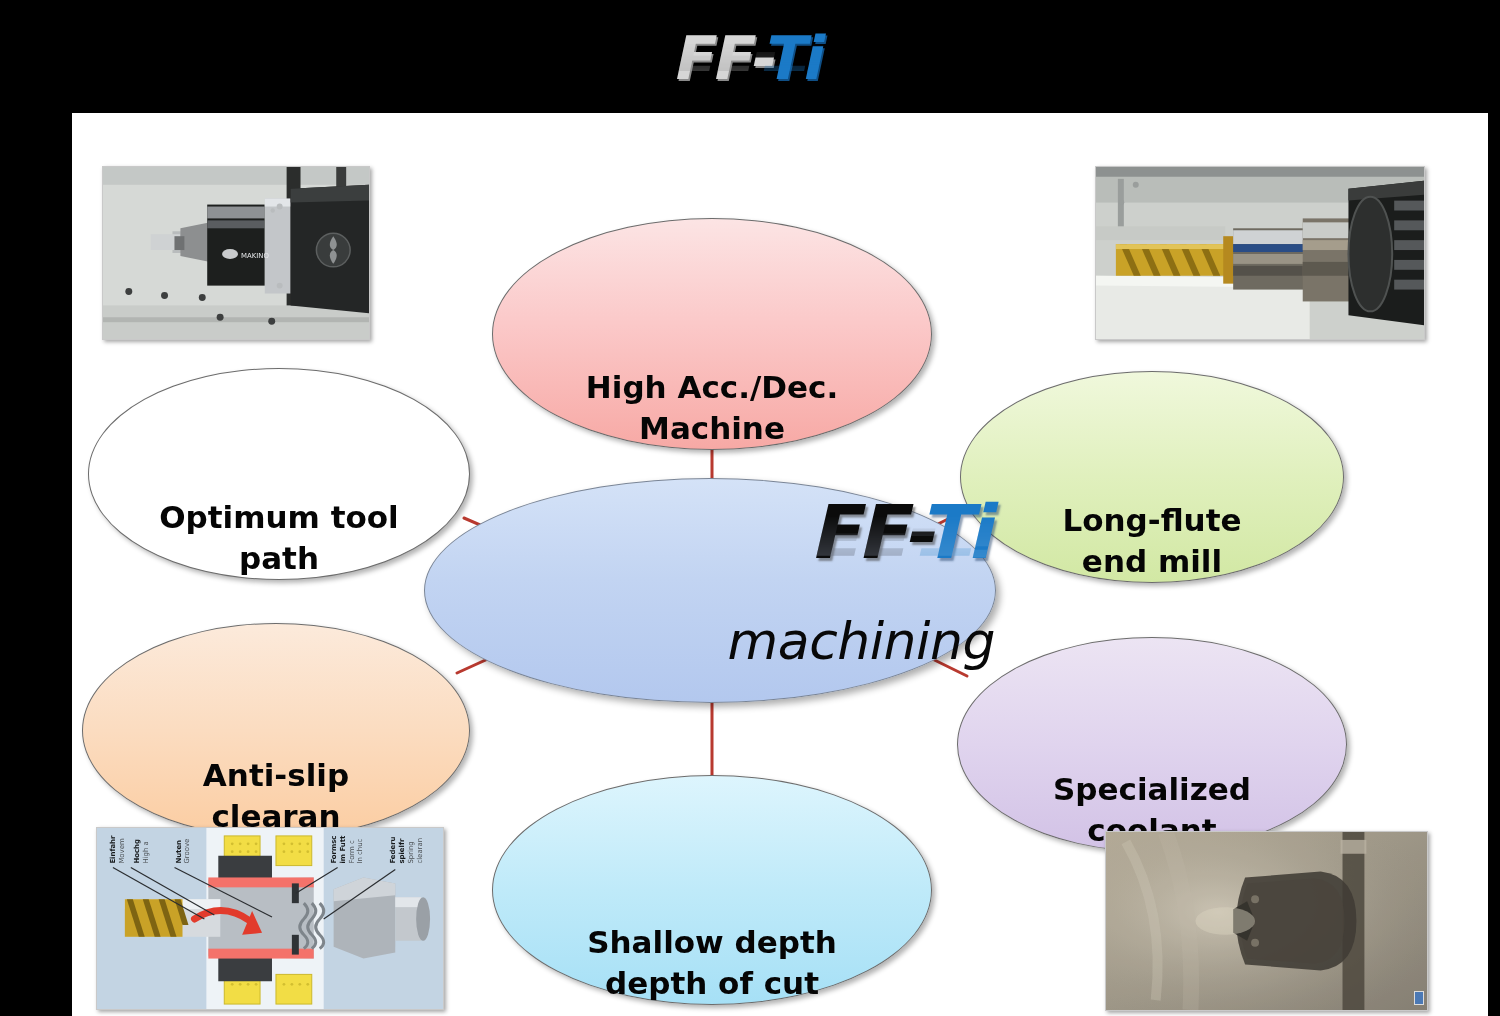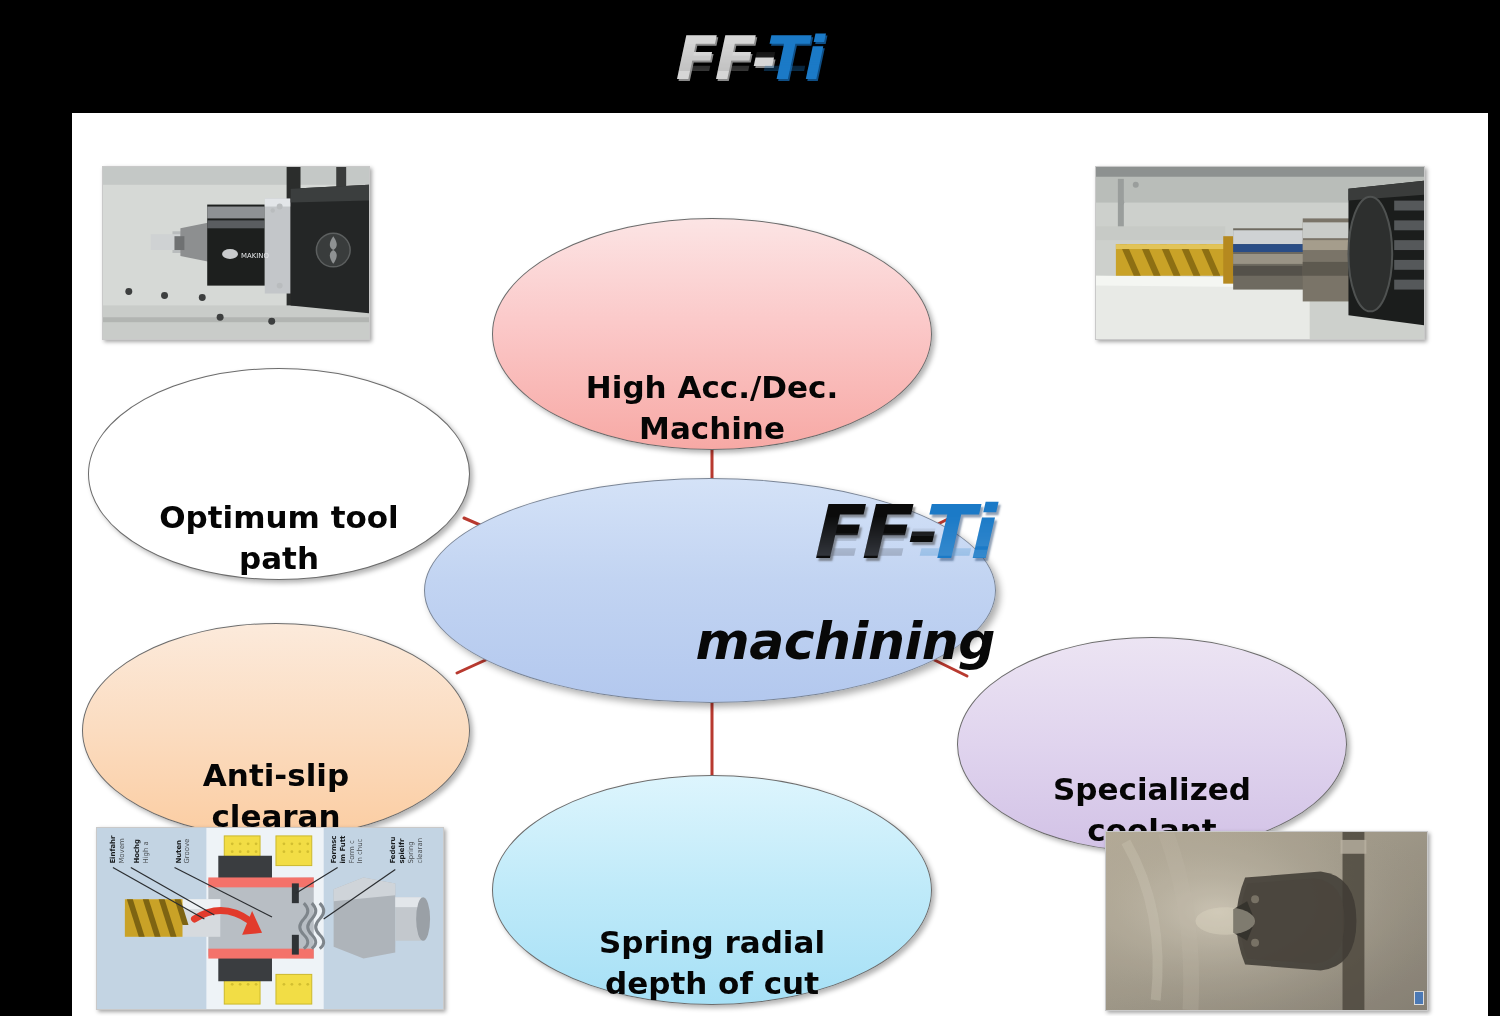--- a/index.html
+++ b/index.html
@@ -164,21 +164,21 @@
     transform-origin: top left;
     opacity: 0.46;
     -webkit-mask-image: linear-gradient(to top, rgba(0,0,0,0) 8%, rgba(0,0,0,0.9) 92%);
             mask-image: linear-gradient(to top, rgba(0,0,0,0) 8%, rgba(0,0,0,0.9) 92%);
   }
   .hub-reflect .hub-ff { text-shadow: none; color: #6d7585; }
   .hub-reflect .hub-ti { text-shadow: none; color: #5b9fd6; }
   .hub-sub {
     font-family: "DejaVu Sans", "Liberation Sans", sans-serif;
     font-style: italic;
-    font-weight: bold;
+    font-weight: normal;
     font-size: 52px;
     line-height: 56px;
     color: #080808;
     margin-top: 44px;
     letter-spacing: -0.5px;
   }
 
   
   .photo {
     position: absolute;
@@ -232,28 +232,32 @@
     <div class="node" id="node-toolpath">
       <span class="label">Optimum tool
 path</span>
     </div>
 
     <div class="node" id="node-accdec">
       <span class="label">High Acc./Dec.
 Machine</span>
     </div>
 
+    <div class="node" id="node-endmill">
+      <span class="label">Long-flute
+end mill</span>
+    </div>
 
     <div class="node" id="node-coolant">
       <span class="label">Specialized
 coolant</span>
     </div>
 
     <div class="node" id="node-doc">
-      <span class="label">Spring radial
+      <span class="label">Shallow depth
 depth of cut</span>
     </div>
 
     <div class="node" id="node-holder">
       <span class="label">Anti-slip
 clearan</span>
     </div>
 
     <div class="node" id="node-hub">
       <div class="hub-logo-block">

